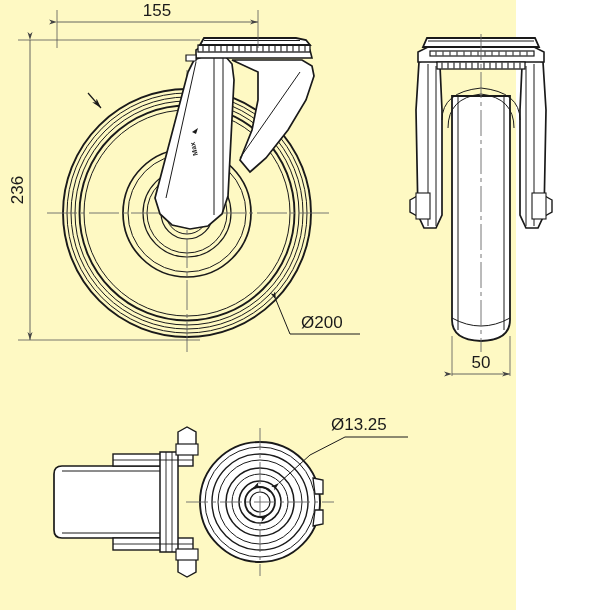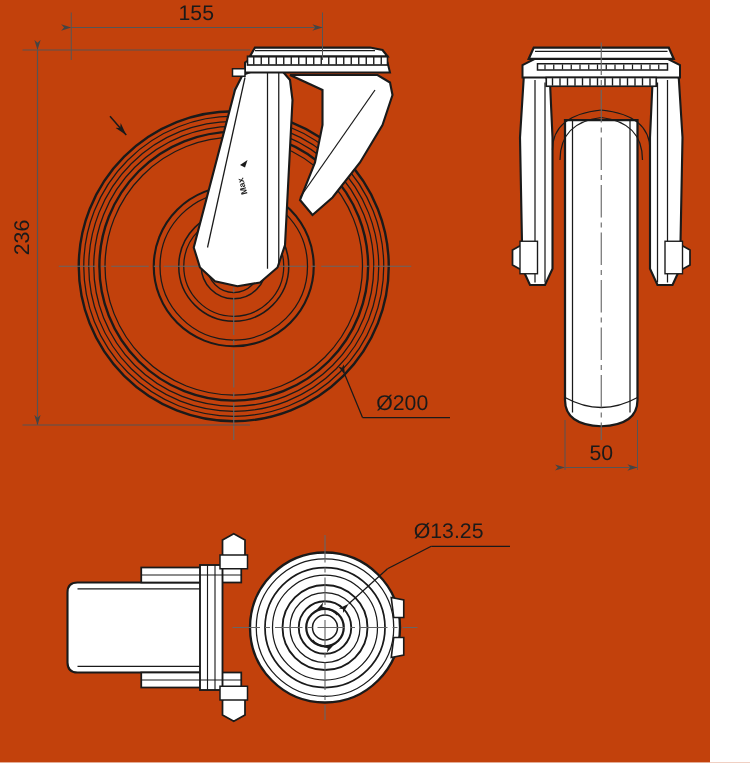--- a/index.html
+++ b/index.html
@@ -1,18 +1,18 @@
 <!DOCTYPE html>
 <html><head>
 <meta charset="utf-8">
 <style>
   html,body{margin:0;padding:0;background:#ffffff;}
   body{width:600px;height:610px;overflow:hidden;
        font-family:"Liberation Sans", sans-serif;}
-  #sheet{position:relative;width:568px;height:610px;background:#c2410c;}
+  #sheet{position:relative;width:516px;height:610px;background:#fef9c3;}
   svg#drawing{position:absolute;left:0;top:0;width:600px;height:610px;display:block;}
   .dimtext{font-family:"Liberation Sans", sans-serif;font-size:17px;fill:#1a1a1a;}
   .logotext{font-family:"Liberation Sans", sans-serif;font-size:7px;fill:#1a1a1a;font-weight:bold;}
 </style>
 </head>
 <body>
 
 <div id="sheet">
 
 <svg id="drawing" viewBox="0 0 600 610">

